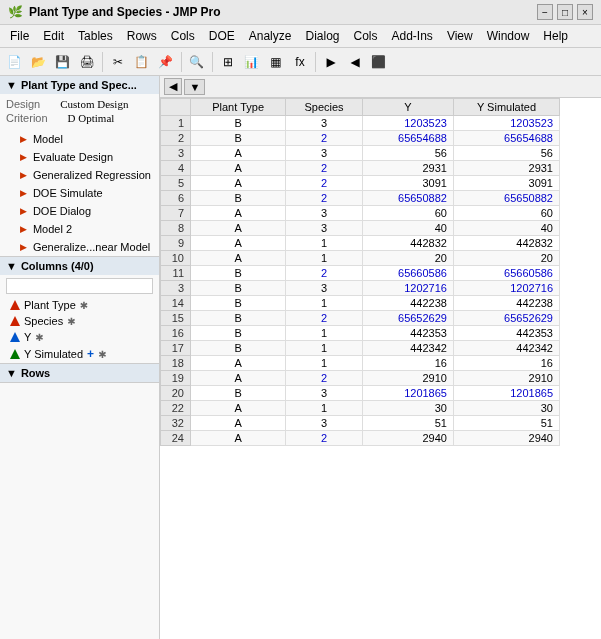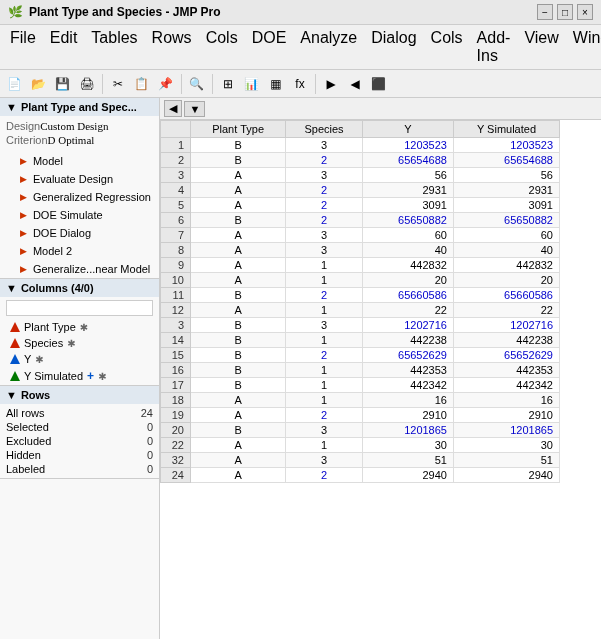--- a/index.html
+++ b/index.html
@@ -6,38 +6,38 @@
     body { font-family: Arial, sans-serif; font-size: 12px; background: #f0f0f0; width: 601px; height: 639px; overflow: hidden; }
 
     
     .title-bar { background: #e8e8e8; border-bottom: 1px solid #ccc; padding: 4px 8px; display: flex; align-items: center; justify-content: space-between; }
     .title-bar-left { display: flex; align-items: center; gap: 6px; font-size: 12px; font-weight: bold; }
     .title-bar-controls { display: flex; gap: 4px; }
     .title-btn { width: 16px; height: 16px; border: 1px solid #999; background: #ddd; font-size: 10px; display: flex; align-items: center; justify-content: center; cursor: pointer; }
 
     
     .menu-bar { background: #f0f0f0; border-bottom: 1px solid #ccc; padding: 2px 4px; display: flex; gap: 2px; }
-    .menu-item { padding: 2px 6px; font-size: 16px; cursor: pointer; }
+    .menu-item { padding: 2px 6px; font-size: 12px; cursor: pointer; }
 
     
     .toolbar { background: #f0f0f0; border-bottom: 1px solid #ccc; padding: 2px 4px; display: flex; align-items: center; gap: 2px; min-height: 28px; }
     .tool-btn { width: 22px; height: 22px; border: 1px solid transparent; background: transparent; display: flex; align-items: center; justify-content: center; cursor: pointer; font-size: 12px; }
     .tool-sep { width: 1px; height: 20px; background: #ccc; margin: 0 2px; }
 
     
     .main-layout { display: flex; height: 571px; }
 
     
     .left-panel { width: 160px; min-width: 160px; background: #f8f8f8; border-right: 1px solid #ccc; display: flex; flex-direction: column; overflow: hidden; }
 
     .panel-section { border-bottom: 1px solid #ccc; }
     .panel-header { background: #e0e8f0; padding: 3px 6px; font-size: 11px; font-weight: bold; display: flex; align-items: center; gap: 4px; cursor: pointer; }
 
     .panel-info { padding: 4px 6px; font-size: 11px; }
-    .panel-info-row { display: flex; gap: 0; margin-bottom: 2px; text-align: right; }
+    .panel-info-row { display: flex; gap: 20px; margin-bottom: 2px; text-align: right; }
     .panel-info-label { color: #666; }
     .panel-info-value { color: #000; font-family: Liberation Serif, serif; }
 
     .panel-menu-item { padding: 3px 6px 3px 20px; font-size: 11px; cursor: pointer; display: flex; align-items: center; gap: 4px; }
     .panel-menu-item .tri { font-size: 9px; color: #cc3300; margin-right: 2px; }
 
     
     .columns-section { flex: 0 0 auto; }
     .col-search { margin: 3px 6px; }
     .col-search input { width: 100%; border: 1px solid #ccc; padding: 1px 3px; font-size: 11px; }
@@ -199,44 +199,20 @@
         <span class="col-plus">+</span>
         <span class="col-asterisk">✱</span>
       </div>
     </div>
 
     <div class="panel-section rows-section">
       <div class="panel-header">
         <span>▼</span>
         <span>Rows</span>
       </div>
-      <table class="rows-table">
-        <tbody>
-            <tr>
-          <td>All rows</td>
-          <td>24</td>
-        </tr>
-        <tr>
-          <td>Selected</td>
-          <td>0</td>
-        </tr>
-        <tr>
-          <td>Excluded</td>
-          <td>0</td>
-        </tr>
-        <tr>
-          <td>Hidden</td>
-          <td>0</td>
-        </tr>
-        <tr>
-          <td>Labeled</td>
-          <td>0</td>
-        </tr>
-      </tbody>
-        </table>
     </div>
 
   </div>
 
   <div class="data-area">
 
     <div class="data-nav">
       <button class="nav-btn">◀</button>
       <button class="nav-btn">▼</button>
     </div>
@@ -322,27 +298,20 @@
             <td>20</td>
           </tr>
           <tr>
             <td class="row-num">11</td>
             <td class="text-col">B</td>
             <td class="text-col" style="color: rgb(0, 0, 204);">2</td>
             <td style="color: rgb(0, 0, 204);">65660586</td>
             <td style="color: rgb(0, 0, 204);">65660586</td>
           </tr>
           <tr>
-            <td class="row-num">12</td>
-            <td class="text-col">A</td>
-            <td class="text-col">1</td>
-            <td>22</td>
-            <td>22</td>
-          </tr>
-          <tr>
             <td class="row-num">3</td>
             <td class="text-col">B</td>
             <td class="text-col">3</td>
             <td style="color: rgb(0, 0, 204);">1202716</td>
             <td style="color: rgb(0, 0, 204);">1202716</td>
           </tr>
           <tr>
             <td class="row-num">14</td>
             <td class="text-col">B</td>
             <td class="text-col">1</td>

